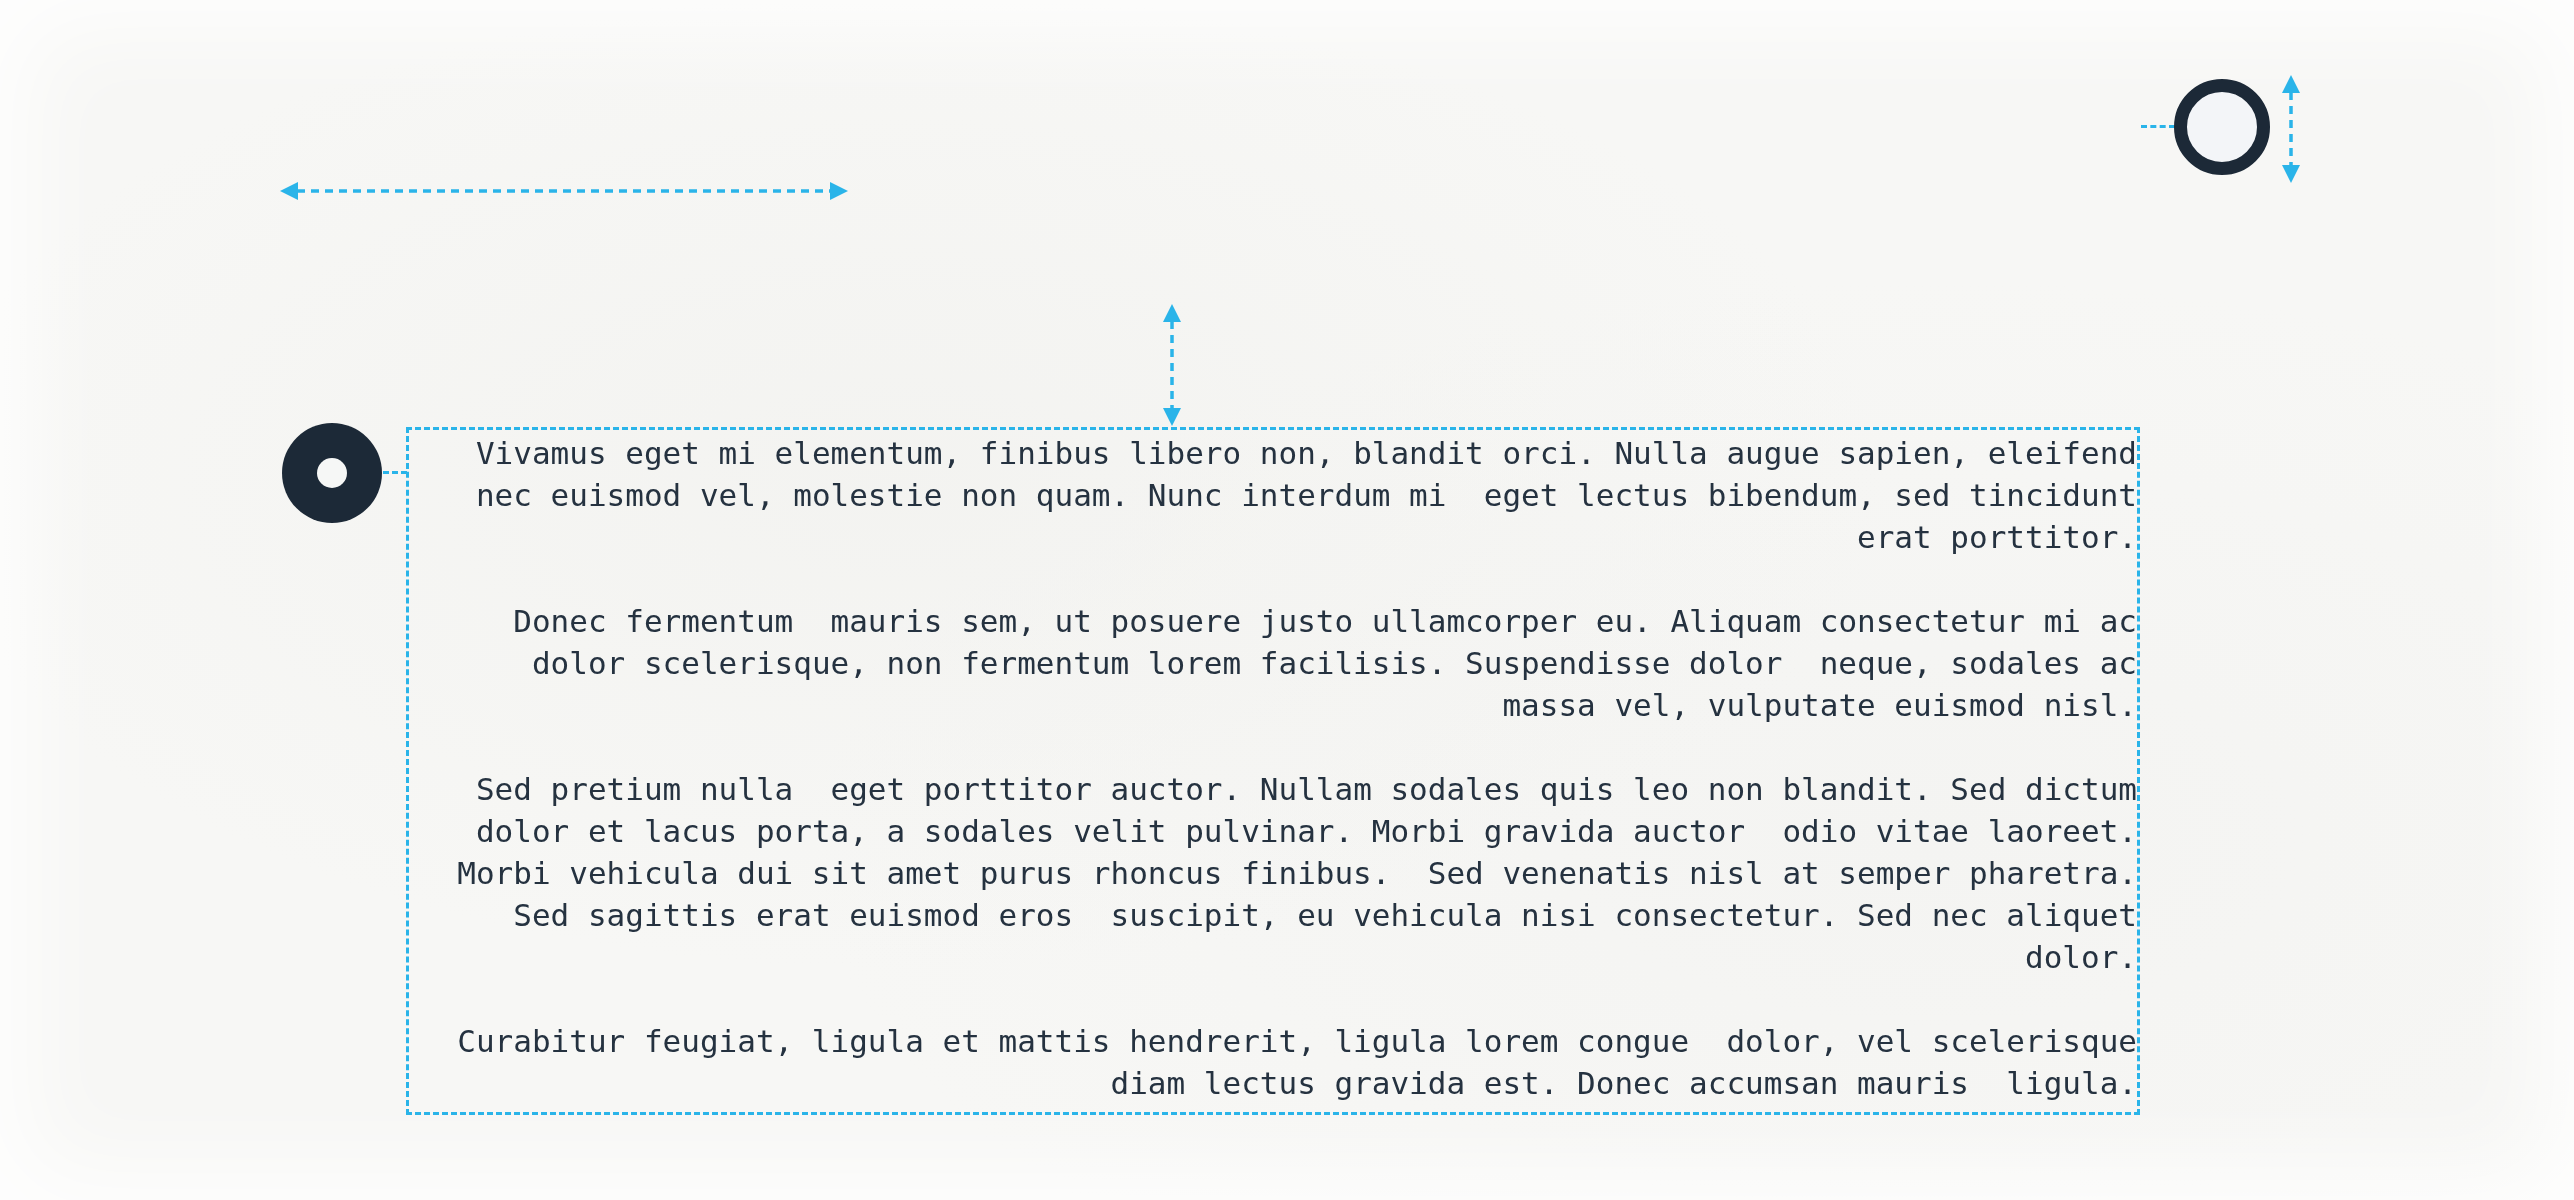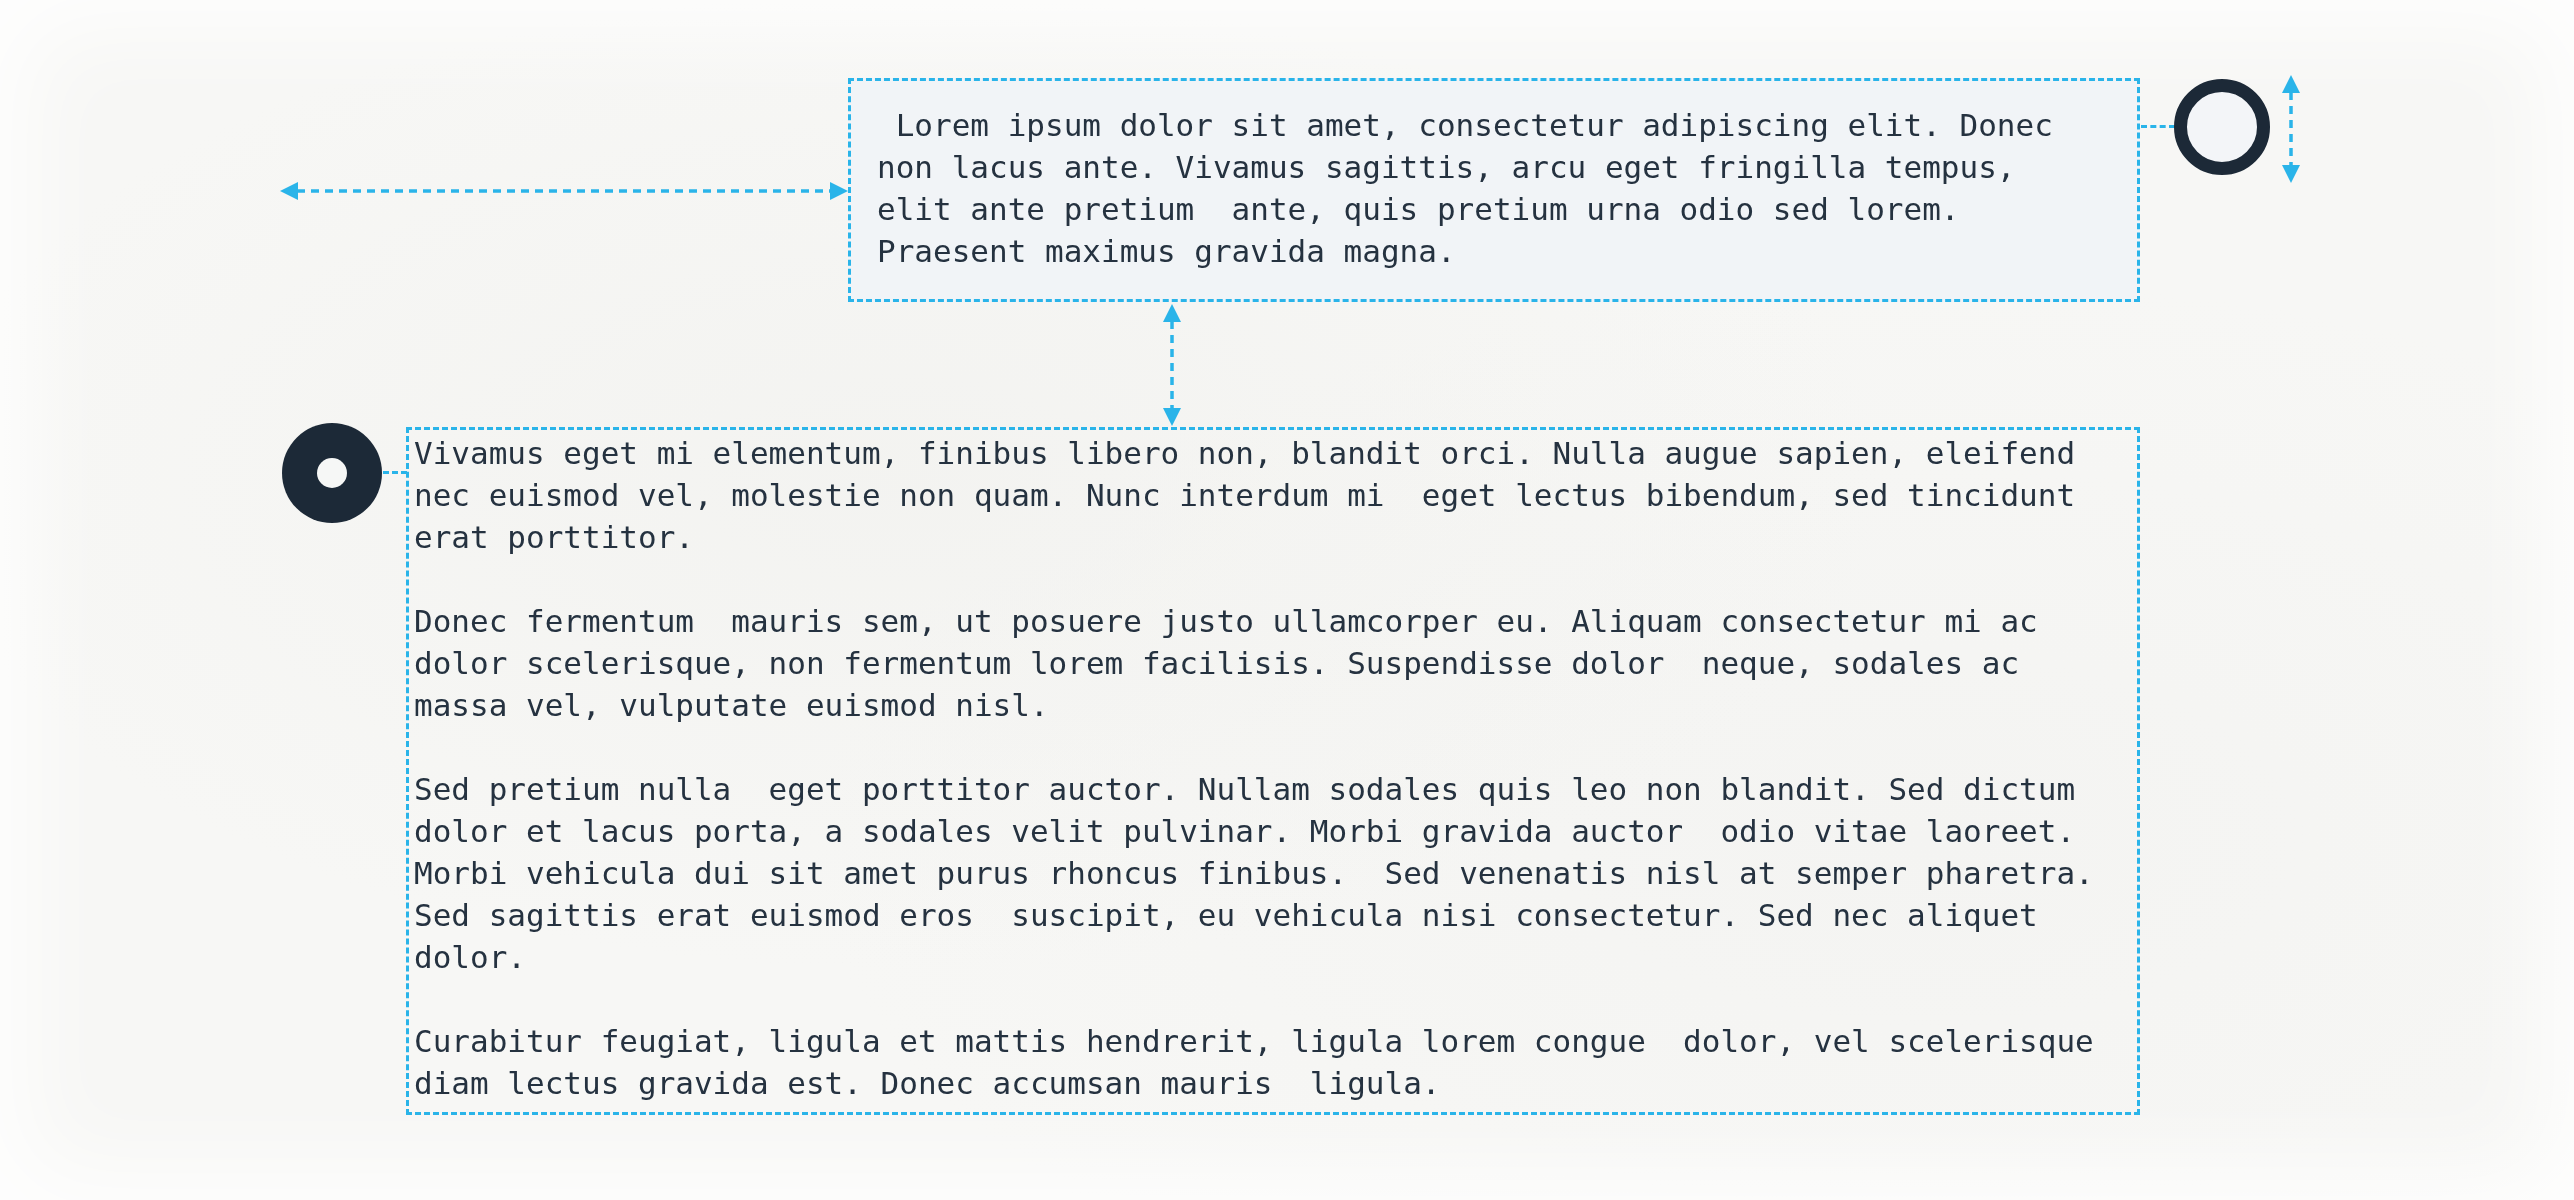--- a/index.html
+++ b/index.html
@@ -30,21 +30,21 @@
   }
   #note-top{
     left:848px;top:78px;width:1292px;height:224px;
     background:#f1f4f7;
   }
   #note-top pre{padding:23px 0 0 26px;}
   #note-body{
     left:406px;top:427px;width:1734px;height:688px;
     background:transparent;
   }
-  #note-body pre{padding:2px 0 0 5px;}
+  #note-body pre{padding:2px 0 0 5px;text-align:right;}
   .guide{position:absolute;}
   .connector{
     position:absolute;
     height:0;
     border-top:3px dashed #2ab4e9;
   }
   #ring-marker{
     position:absolute;
     left:2174px;top:79px;
     width:96px;height:96px;
@@ -72,26 +72,20 @@
 <body>
 
 <div id="canvas">
 
   <svg class="guide" style="left:279px;top:178px;" width="570" height="26">
     <line x1="18" y1="13" x2="552" y2="13" stroke-width="3.5" stroke-dasharray="8 6" stroke="#2ab4e9"></line>
     <polygon points="1,13 19,4 19,22" fill="#2ab4e9"></polygon>
     <polygon points="569,13 551,4 551,22" fill="#2ab4e9"></polygon>
   </svg>
 
-  <div class="note" id="note-top">
-    <pre> Lorem ipsum dolor sit amet, consectetur adipiscing elit. Donec
-non lacus ante. Vivamus sagittis, arcu eget fringilla tempus,
-elit ante pretium  ante, quis pretium urna odio sed lorem.
-Praesent maximus gravida magna.</pre>
-  </div>
 
   <div class="connector" style="left:2141px;top:125px;width:34px;"></div>
 
   <div id="ring-marker"></div>
 
   <svg class="guide" style="left:2277px;top:74px;" width="28" height="110">
     <line x1="14" y1="18" x2="14" y2="92" stroke-width="3.5" stroke-dasharray="8 6" stroke="#2ab4e9"></line>
     <polygon points="14,1 5,19 23,19" fill="#2ab4e9"></polygon>
     <polygon points="14,109 5,91 23,91" fill="#2ab4e9"></polygon>
   </svg>

